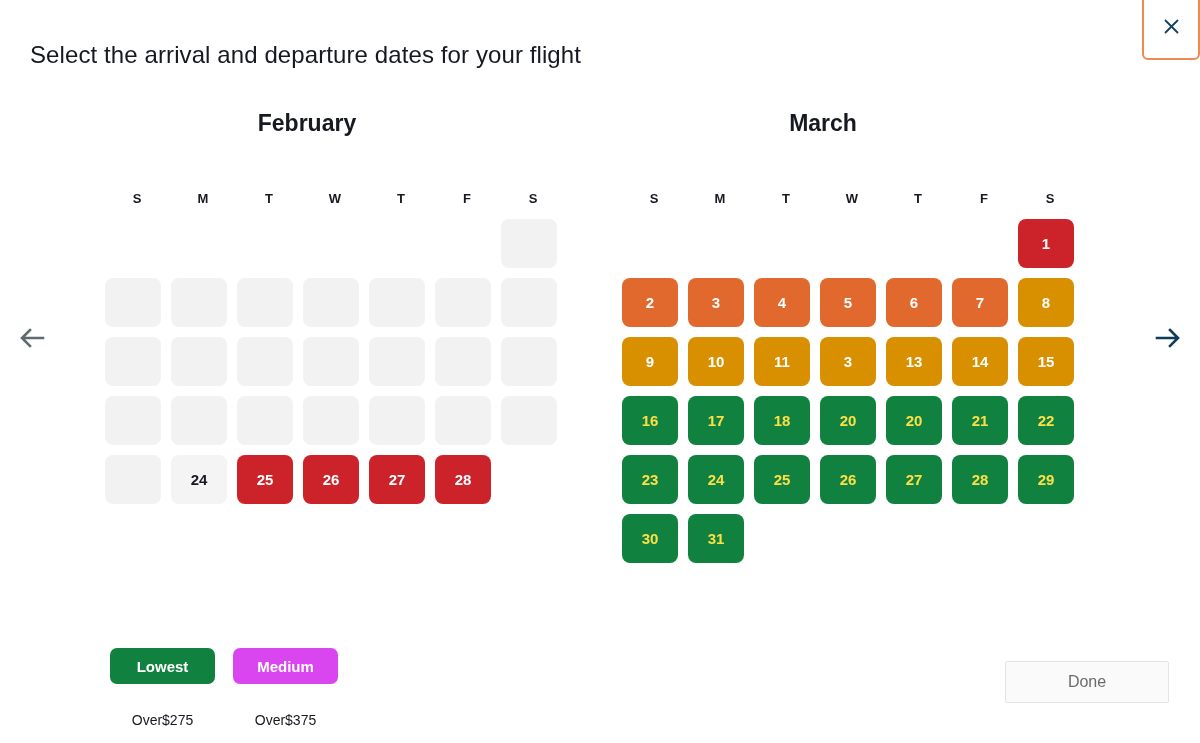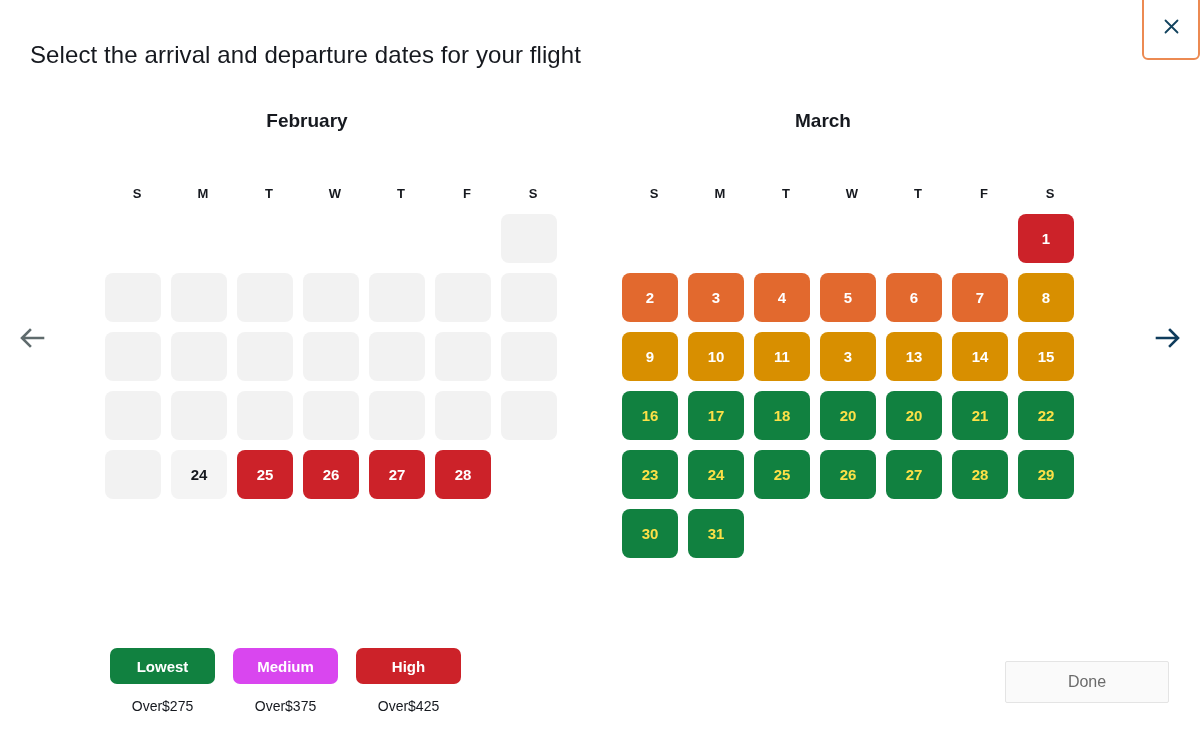--- a/index.html
+++ b/index.html
@@ -70,21 +70,21 @@
   .month {
     position: absolute;
     top: 110px;
     width: 470px;
   }
   .month.feb   { left: 105px; }
   .month.march { left: 622px; }
 
   .month-name {
     text-align: center;
-    font-size: 19px;
+    font-size: 23px;
     font-weight: bold;
     color: #16191f;
     margin: 0 0 54px 0;
     width: 470px;
   }
   
   .month.feb  .month-name { width: 470px; text-align: center; transform: translateX(-33px); }
   .month.march .month-name { width: 470px; text-align: center; transform: translateX(-34px); }
 
   .weekday-row {
@@ -146,21 +146,21 @@
     border-radius: 7px;
     display: flex;
     align-items: center;
     justify-content: center;
     color: #ffffff;
     font-size: 15px;
     font-weight: bold;
     box-sizing: border-box;
   }
   .legend-price {
-    margin-top: 14px;
+    margin-top: 28px;
     font-size: 14px;
     color: #16191f;
     white-space: nowrap;
   }
 
   
   .done-button {
     position: absolute;
     left: 1005px;
     top: 661px;
@@ -323,21 +323,17 @@
 
   <div class="legend">
       <div class="legend-item">
         <div class="legend-pill" style="background: rgb(17, 129, 64);">Lowest</div>
         <div class="legend-price">Over$275</div>
       </div>
       <div class="legend-item">
         <div class="legend-pill" style="background: #d946ef;">Medium</div>
         <div class="legend-price">Over$375</div>
       </div>
-      <div class="legend-item">
-        <div class="legend-pill" style="background: rgb(204, 34, 41);">High</div>
-        <div class="legend-price">Over$425</div>
-      </div>
     </div>
 
   <button class="done-button">Done</button>
 
 </div>
 
 </body></html>

